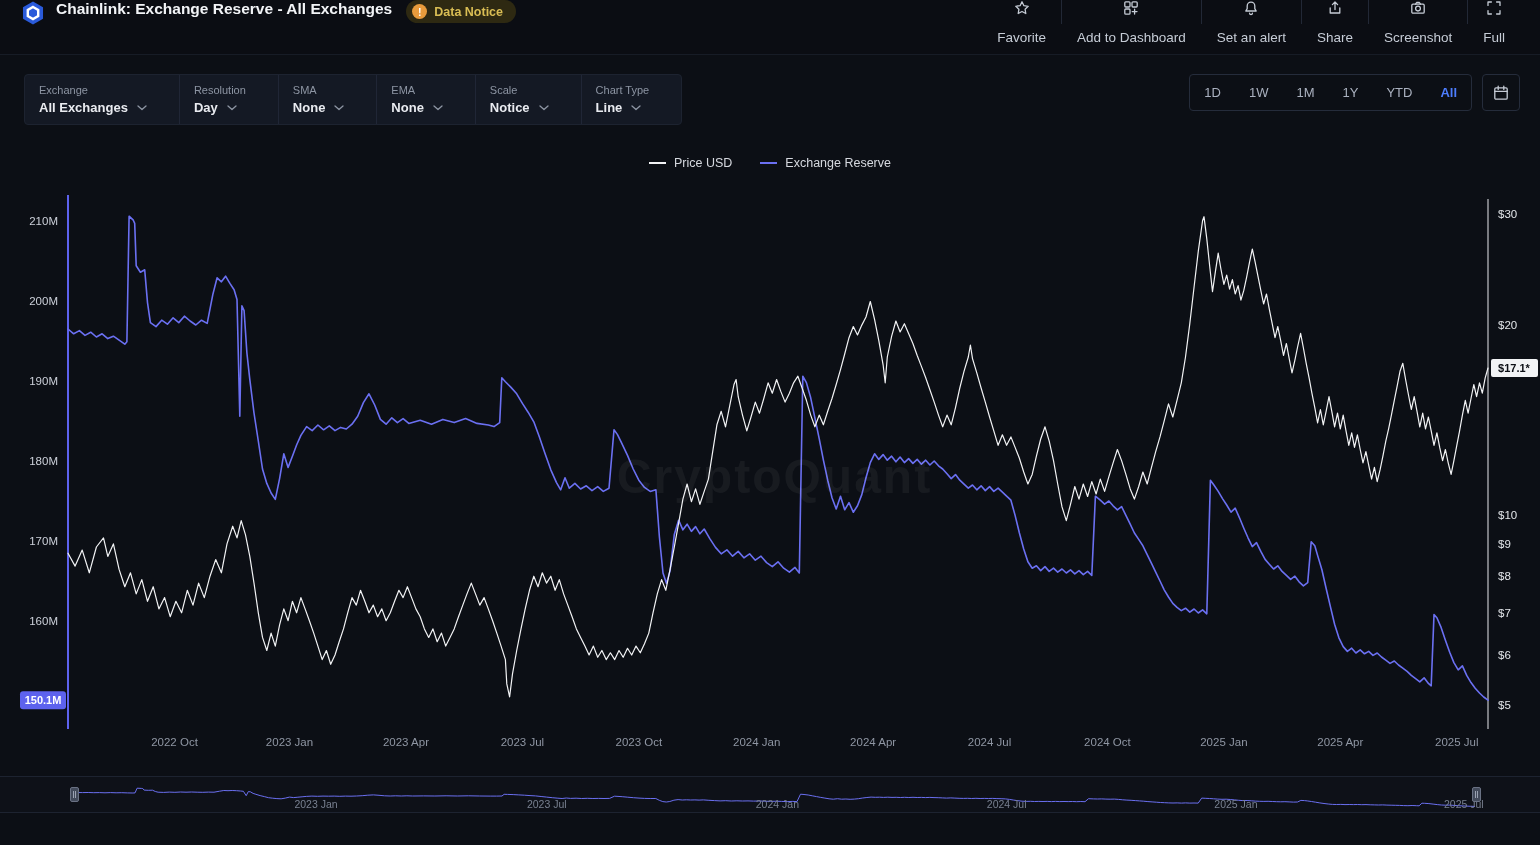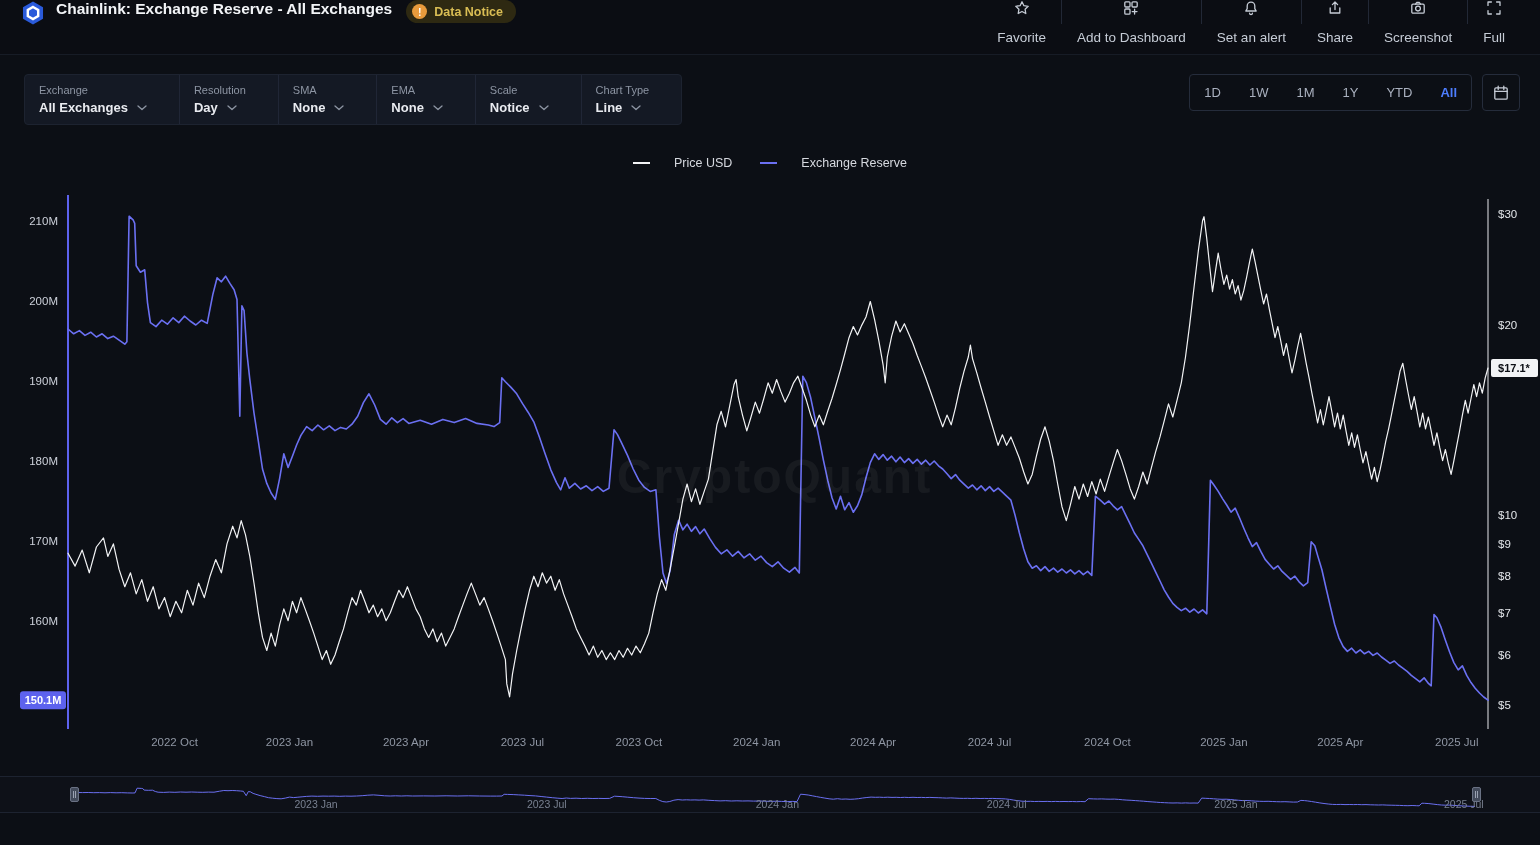--- a/index.html
+++ b/index.html
@@ -39,21 +39,21 @@
   .range-area { display:flex; align-items:center; }
   .range-group { display:flex; border:1px solid #252c3b; border-radius:4px; overflow:hidden; }
   .range-btn { padding:10px 14px; color:#aab1bf; font-size:13px; cursor:pointer; background:transparent; border:none; font-family:inherit; }
   .range-btn.active { color:#4d7dfd; font-weight:700; }
   .cal-btn { margin-left:10px; width:38px; height:37px; border:1px solid #252c3b; border-radius:4px;
              display:flex; align-items:center; justify-content:center; color:#c6ccd6; cursor:pointer; background:transparent; }
 
   
   .legend { display:flex; justify-content:center; align-items:center; gap:28px;
             margin-top:30px; height:16px; color:#d6d9df; font-size:12.5px; }
-  .legend-item { display:flex; align-items:center; gap:24px; cursor:pointer; }
+  .legend-item { display:flex; align-items:center; gap:8px; cursor:pointer; }
   .legend-swatch { width:17px; height:2px; display:inline-block; }
 
   
   .chart-wrap { position:relative; margin-top:10px; height:575px;padding-left:13px; }
   .chart-wrap svg { position:absolute; left:0; top:0; }
   .watermark { position:absolute; left:0; right:0; top:268px; text-align:center;
                font-size:48px; font-weight:700; letter-spacing:2px;
                color:rgba(255,255,255,0.05); pointer-events:none;margin-left:9px; }
 
   

